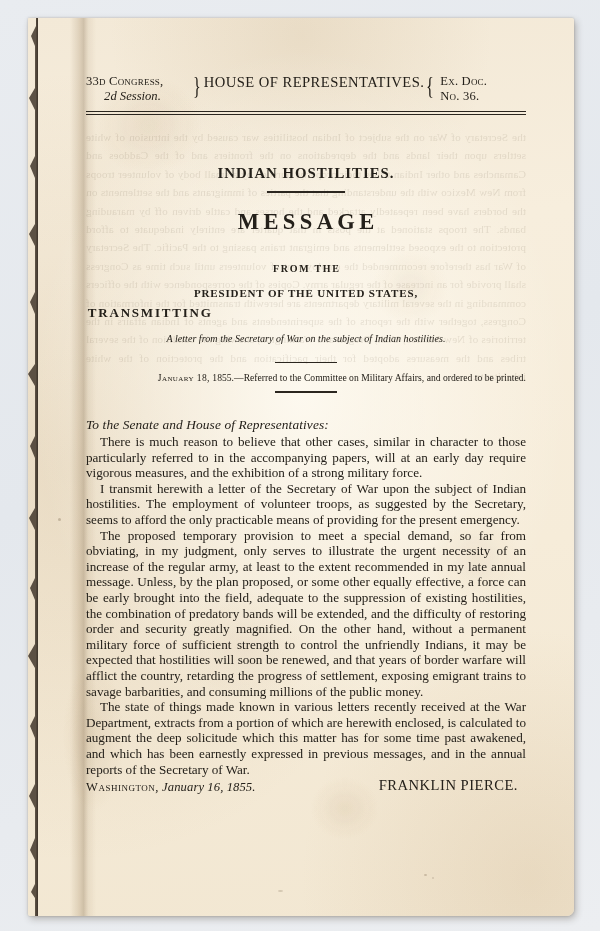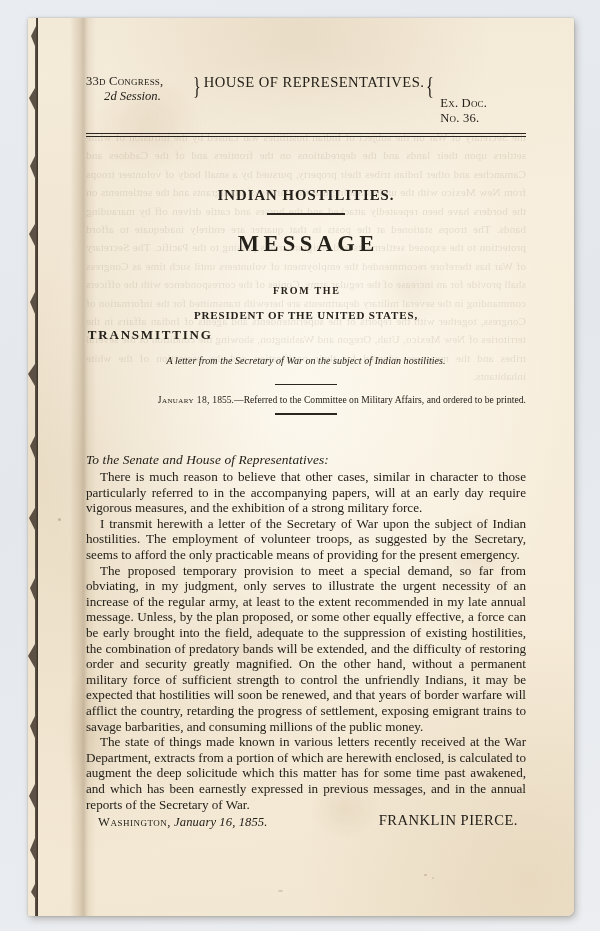--- a/index.html
+++ b/index.html
@@ -125,21 +125,21 @@
   .mh-l1 { font-variant: small-caps; letter-spacing: .2px; white-space: nowrap;}
   .mh-l2 { font-style: italic; text-align: center; padding-right: 16px;}
   .mh-center {
     flex: 1;
     text-align: center;
     font-size: 14.6px;
     letter-spacing: .45px;
     white-space: nowrap;
     padding-top: 1px;
   }
-  .mh-right { width: 96px; text-align: left; padding-left: 6px; margin-top: 22px;}
+  .mh-right { width: 96px; text-align: left; padding-left: 6px;}
   .mh-right div { white-space: nowrap; font-variant: small-caps; letter-spacing: .2px;}
   .brace {
     font-size: 25px;
     line-height: 22px;
     font-family: "Liberation Serif", serif;
     transform: scaleX(0.65);
     display: inline-block;
   }
   .brace-l { margin-left: -4px; }
 
@@ -223,21 +223,21 @@
     width: 62px;
     height: 1.6px;
     background: #2b261f;
     margin: 8px auto 0;
   }
 
   
   .salutation {
     font-style: italic;
     font-size: 13.4px;
-    margin-top: 37px;
+    margin-top: 24px;
     letter-spacing: .1px;
   }
   .bodytext { margin-top: 1px; }
   .bodytext p {
     margin: 0;
     font-size: 13.15px;
     line-height: 15.6px;
     text-align: justify;
     text-indent: 14px;
     letter-spacing: -0.02px;
@@ -249,21 +249,20 @@
     text-align: right;
     font-size: 14.6px;
     letter-spacing: .5px;
     margin-top: 0;
     padding-right: 8px;
   }
   .dateline {
     font-size: 12.6px;
     margin-top: -14px;
     letter-spacing: .1px;
-    margin-left: 12px;
   }
   .dateline .sc { font-variant: small-caps; letter-spacing: .5px; }
   .dateline .it { font-style: italic; }
 
   
   .speck { position: absolute; background: #6a563a; border-radius: 50%; opacity:.28; pointer-events:none; z-index:4;}
 </style>
 </head>
 <body>
 

